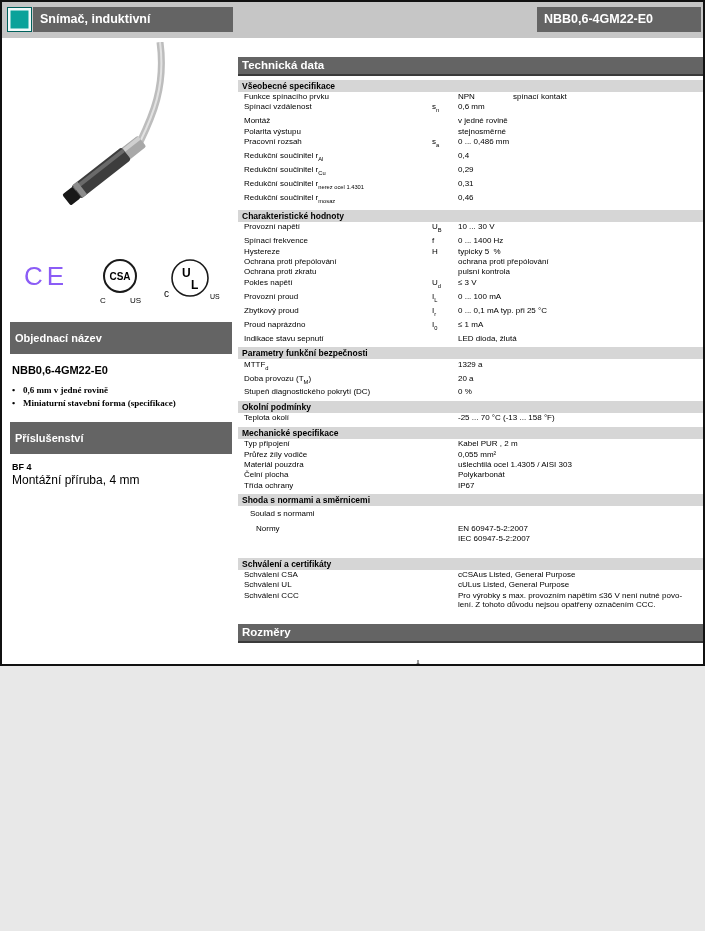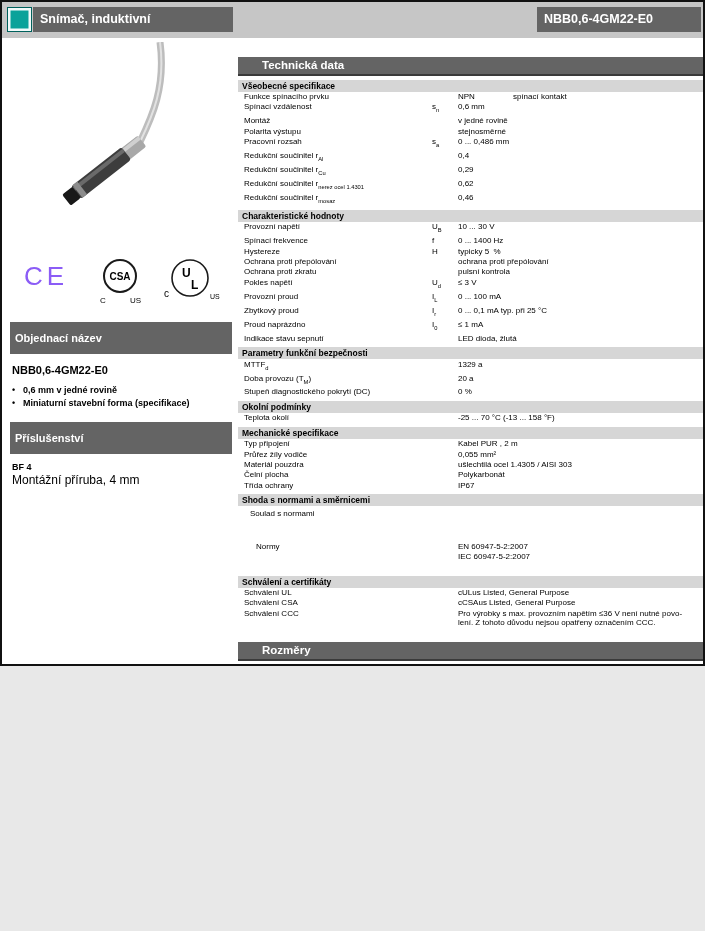--- a/index.html
+++ b/index.html
@@ -13,27 +13,27 @@
   
   .left-col{position:absolute;left:8px;top:40px;width:222px;}
   .photo{height:205px;position:relative;}
   .logos{position:relative;height:55px;margin-top:8px;}
   .logo-ce{position:absolute;left:14px;top:6px;font-size:26px;letter-spacing:4px;color:#8b5cf6;}
   .logo-csa{position:absolute;left:84px;top:0;}
   .logo-ul{position:absolute;left:148px;top:0;}
   .side-bar-header{background:#646464;color:#fff;font-weight:bold;font-size:11px;padding:10px 5px;margin-top:12px;}
   .order-code{font-weight:bold;font-size:11px;margin:10px 0 8px 2px;}
   .features{list-style:none;margin:0;padding:0 0 0 2px;}
-  .features li{font-weight:bold;font-size:9px;line-height:13px;padding-left:11px;position:relative;}
+  .features li{font-weight:bold;font-size:9px;line-height:13px;padding-left:11px;position:relative;font-family:Liberation Serif, serif;}
   .features li::before{content:"•";position:absolute;left:0;top:0;}
   .acc-name{font-weight:bold;font-size:9px;margin:8px 0 1px 2px;}
   .acc-desc{font-size:12px;margin-left:2px;}
   
   .right-col{position:absolute;left:236px;top:55px;width:465px;}
-  .section-bar{background:#646464;color:#fff;font-weight:bold;font-size:11.5px;padding:2px 0 3px 24px;border-bottom:2px solid #3a3a3a;}
+  .section-bar{background:#646464;color:#fff;font-weight:bold;font-size:11.5px;padding:2px 0 3px 4px;border-bottom:2px solid #3a3a3a;}
   .tech-table{margin-top:2px;}
   .spec-heading{background:#d6d6d6;font-weight:bold;font-size:8.5px;line-height:10px;padding:1px 0 1px 4px;margin-top:3.5px;}
   .spec-row{display:grid;grid-template-columns:188px 26px 1fr;font-size:8px;line-height:9.6px;padding:0.4px 0 0.4px 6px;}
   .spec-row sub{font-size:0.72em;}
   .spec-value{white-space:pre-wrap;}
   .spec-value2{margin-left:38px;}
   .dim-area{position:relative;height:232px;}
   .dim-svg{position:absolute;left:160px;top:12px;}
   .conn-area{position:relative;height:94px;}
   .conn-svg{position:absolute;left:64px;top:4px;}
@@ -132,21 +132,21 @@
           <div class="spec-value"><div>0,4</div></div>
         </div>
         <div class="spec-row">
           <div class="spec-label"><span>Redukční součinitel r</span><sub>Cu</sub></div>
           <div class="spec-sym"></div>
           <div class="spec-value"><div>0,29</div></div>
         </div>
         <div class="spec-row">
           <div class="spec-label"><span>Redukční součinitel r</span><sub>nerez ocel 1.4301</sub></div>
           <div class="spec-sym"></div>
-          <div class="spec-value"><div>0,62</div></div>
+          <div class="spec-value"><div>0,31</div></div>
         </div>
         <div class="spec-row">
           <div class="spec-label"><span>Redukční součinitel r</span><sub>mosaz</sub></div>
           <div class="spec-sym"></div>
           <div class="spec-value"><div>0,46</div></div>
         </div>
         <div class="spec-heading">Charakteristické hodnoty</div>
         <div class="spec-row">
           <div class="spec-label"><span>Provozní napětí</span></div>
           <div class="spec-sym"><span>U</span><sub>B</sub></div>
@@ -244,35 +244,35 @@
           <div class="spec-label"><span>Třída ochrany</span></div>
           <div class="spec-sym"></div>
           <div class="spec-value"><div>IP67</div></div>
         </div>
         <div class="spec-heading">Shoda s normami a směrnicemi</div>
         <div class="spec-row" style="margin-top: 2px;">
           <div class="spec-label" style="padding-left: 6px;"><span>Soulad s normami</span></div>
           <div class="spec-sym"></div>
           <div class="spec-value"></div>
         </div>
-        <div class="spec-row" style="margin-top: 23px;">
+        <div class="spec-row" style="margin-top: 5px;">
           <div class="spec-label" style="padding-left: 12px;"><span>Normy</span></div>
           <div class="spec-sym"></div>
           <div class="spec-value"><div>EN 60947-5-2:2007</div><div>IEC 60947-5-2:2007</div></div>
         </div>
         <div class="spec-heading" style="margin-top: 14px;">Schválení a certifikáty</div>
         <div class="spec-row">
+          <div class="spec-label"><span>Schválení CSA</span></div>
+          <div class="spec-sym"></div>
+          <div class="spec-value"><div>cCSAus Listed, General Purpose</div></div>
+        </div>
+        <div class="spec-row">
           <div class="spec-label"><span>Schválení UL</span></div>
           <div class="spec-sym"></div>
           <div class="spec-value"><div>cULus Listed, General Purpose</div></div>
-        </div>
-        <div class="spec-row">
-          <div class="spec-label"><span>Schválení CSA</span></div>
-          <div class="spec-sym"></div>
-          <div class="spec-value"><div>cCSAus Listed, General Purpose</div></div>
         </div>
         <div class="spec-row">
           <div class="spec-label"><span>Schválení CCC</span></div>
           <div class="spec-sym"></div>
           <div class="spec-value"><div>Pro výrobky s max. provozním napětím ≤36 V není nutné povo-</div><div>lení. Z tohoto důvodu nejsou opatřeny označením CCC.</div></div>
         </div>
       </div>
 
     <div class="section-bar mt14">Rozměry</div>
     <div class="dim-area">

